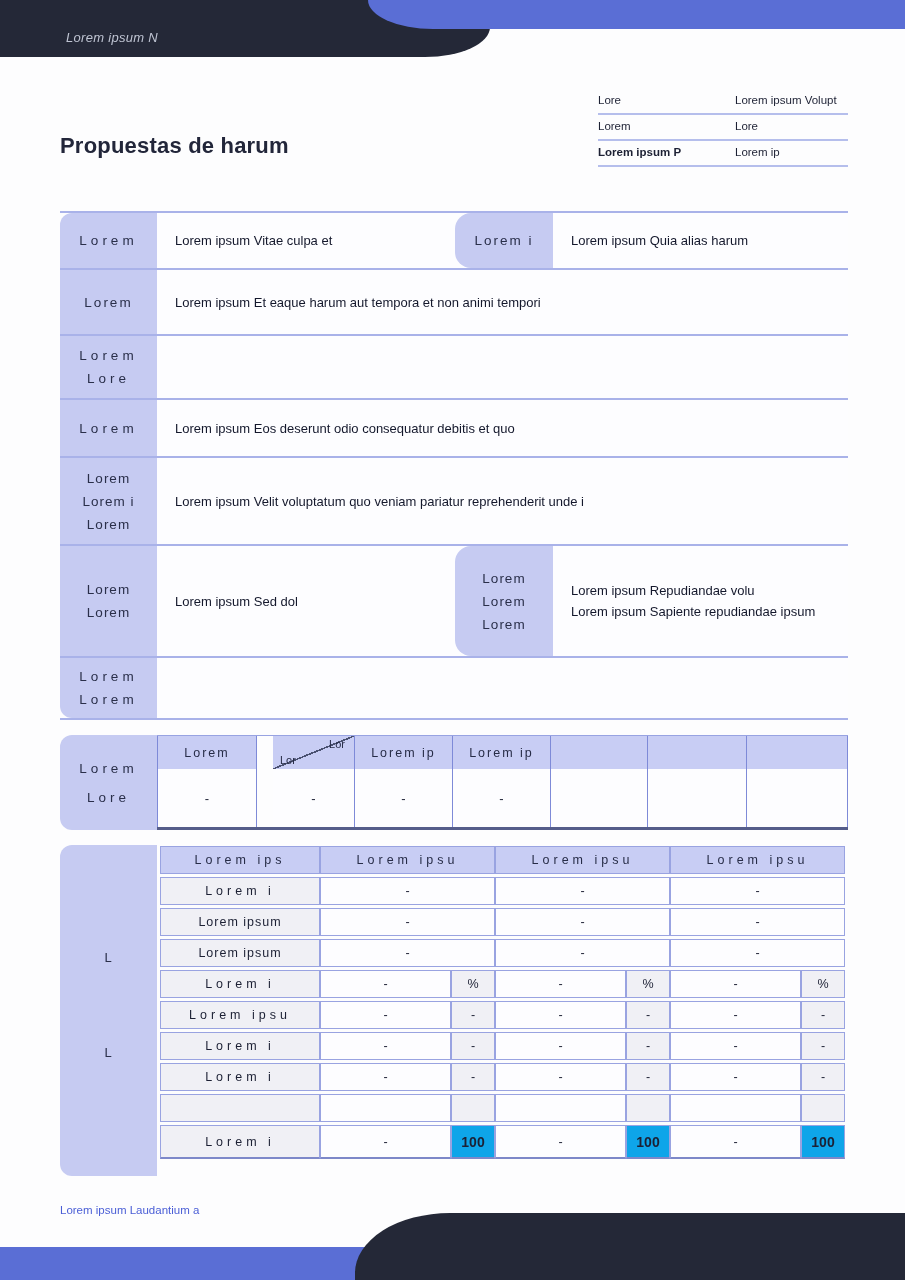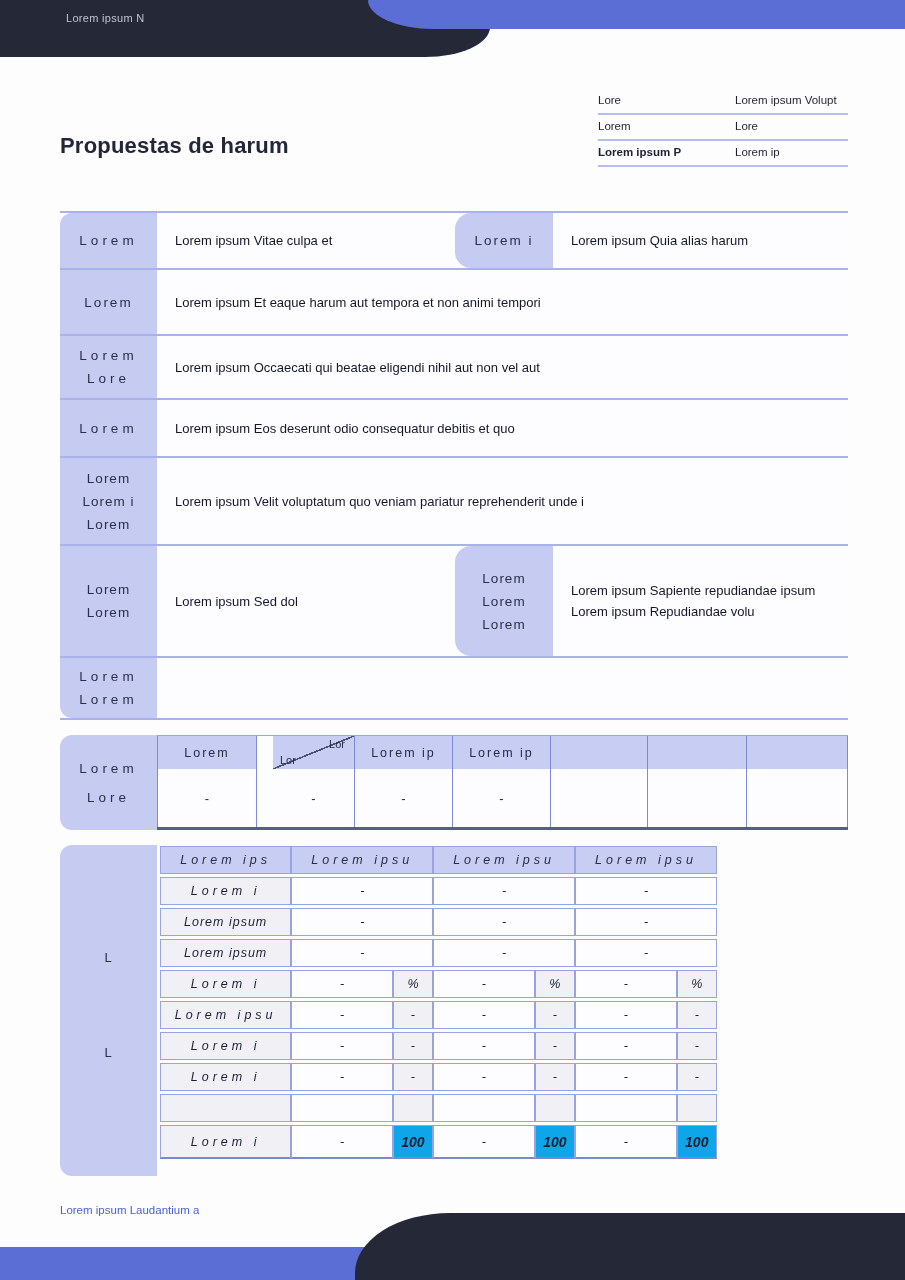--- a/index.html
+++ b/index.html
@@ -2,21 +2,21 @@
 <html><head>
 <meta charset="utf-8">
 <style>
   html,body{margin:0;padding:0;}
   body{font-family:"Liberation Sans", sans-serif; background:#e8e8e8;}
   .page{position:relative;width:905px;height:1280px;background:#fdfdfe;overflow:hidden;margin:0 auto;}
 
   
   .navy-top{position:absolute;left:0;top:0;width:490px;height:57px;background:#242837;border-bottom-right-radius:65px 30px;}
   .blue-top{position:absolute;left:368px;right:0;top:0;height:29px;background:#5a6ed5;border-bottom-left-radius:65px 29px;}
-  .header-bar-text{position:absolute;left:66px;top:12px;font-size:11px;color:#bfc4d2;letter-spacing:0.3px;}
+  .header-bar-text{position:absolute;left:66px;top:30px;font-size:13px;color:#bfc4d2;letter-spacing:0.3px;font-style:italic;}
 
   
   .page-title{position:absolute;left:60px;top:118px;font-size:22px;font-weight:800;color:#22263a;letter-spacing:0.2px;}
   .info-table{position:absolute;left:598px;top:90px;width:250px;}
   .info-row{display:flex;align-items:flex-start;border-bottom:2px solid #b5beec;padding:4px 0 7px 0;margin-bottom:1px;}
   .info-label{width:137px;font-size:11.5px;color:#1d2134;font-weight:500;}
   .info-label.bold{font-weight:700;}
   .info-value{flex:1;font-size:11.5px;color:#1d2134;}
 
   
@@ -47,21 +47,21 @@
   .g-head.diag{background-image:linear-gradient(to bottom right,transparent calc(50% - 0.8px),#4a5170 calc(50% - 0.8px),#4a5170 calc(50% + 0.8px),transparent calc(50% + 0.8px));}
   .diag-top{position:absolute;top:2px;right:9px;font-size:11px;letter-spacing:0;}
   .diag-bottom{position:absolute;bottom:3px;left:7px;font-size:11px;letter-spacing:0;}
   .g-body{flex:1;background:#fdfdff;display:flex;justify-content:center;align-items:center;font-size:13px;color:#1c2034;}
 
   
   .matrix{position:absolute;left:60px;top:845px;width:788px;height:333px;}
   .m-side{position:absolute;left:0;top:0;width:97px;height:331px;background:#c6cbf2;border-radius:12px 0 0 12px;}
   .m-side span{position:absolute;width:100%;text-align:center;font-size:13px;color:#2a2f4a;letter-spacing:1px;}
   .m-side .L1{top:105px;} .m-side .L2{top:200px;}
-  table.m-table{position:absolute;left:100px;top:-2px;width:557px;border-collapse:separate;border-spacing:0 3px;font-style:italic;}
+  table.m-table{position:absolute;left:100px;top:-2px;width:685px;border-collapse:separate;border-spacing:0 3px;}
   .m-table col.c-lab{width:160px;} .m-table col.c-val{width:131px;} .m-table col.c-pct{width:44px;}
   .m-table td,.m-table th{box-sizing:border-box;border:1px solid #99a3e1;height:28px;text-align:center;vertical-align:middle;font-size:12.5px;color:#1c2034;font-weight:400;padding:0 2px;background:#fdfdff;}
   .m-table th{background:#c8cdf4;letter-spacing:4px;color:#272c47;height:28px;}
   .m-table td.lab{background:#f0f0f5;}
   .m-table td.pct{background:#f0f0f5;}
   .m-table tr.total td{height:34px;}
   .m-table tr.total td{border-bottom:2px solid #7d88c9;}
   .m-table tr.total td.pct{background:#0ea5e9;font-weight:700;font-size:14px;}
 
   
@@ -119,23 +119,20 @@
       <div class="f-content">
         <span>Lorem ipsum Et eaque harum aut tempora et non animi tempori</span>
       </div>
     </div>
 
     <div class="f-row h64">
       <div class="f-label ls-wide">
         <span>Lorem</span>
         <span>Lore</span>
       </div>
-      <div class="f-content">
-        <span>Lorem ipsum Occaecati qui beatae eligendi nihil aut non vel aut</span>
-      </div>
     </div>
 
     <div class="f-row h58">
       <div class="f-label ls-wide">
         <span>Lorem</span>
       </div>
       <div class="f-content">
         <span>Lorem ipsum Eos deserunt odio consequatur debitis et quo</span>
       </div>
     </div>
@@ -158,22 +155,22 @@
       </div>
       <div class="f-content fixed">
         <span>Lorem ipsum Sed dol</span>
       </div>
       <div class="f-mid ls-narrow">
         <span>Lorem</span>
         <span>Lorem</span>
         <span>Lorem</span>
       </div>
       <div class="f-content2">
+        <span>Lorem ipsum Repudiandae volu</span>
         <span>Lorem ipsum Sapiente repudiandae ipsum</span>
-        <span>Lorem ipsum Repudiandae volu</span>
       </div>
     </div>
 
     <div class="f-row h62">
       <div class="f-label ls-wide">
         <span>Lorem</span>
         <span>Lorem</span>
       </div>
     </div>
 

